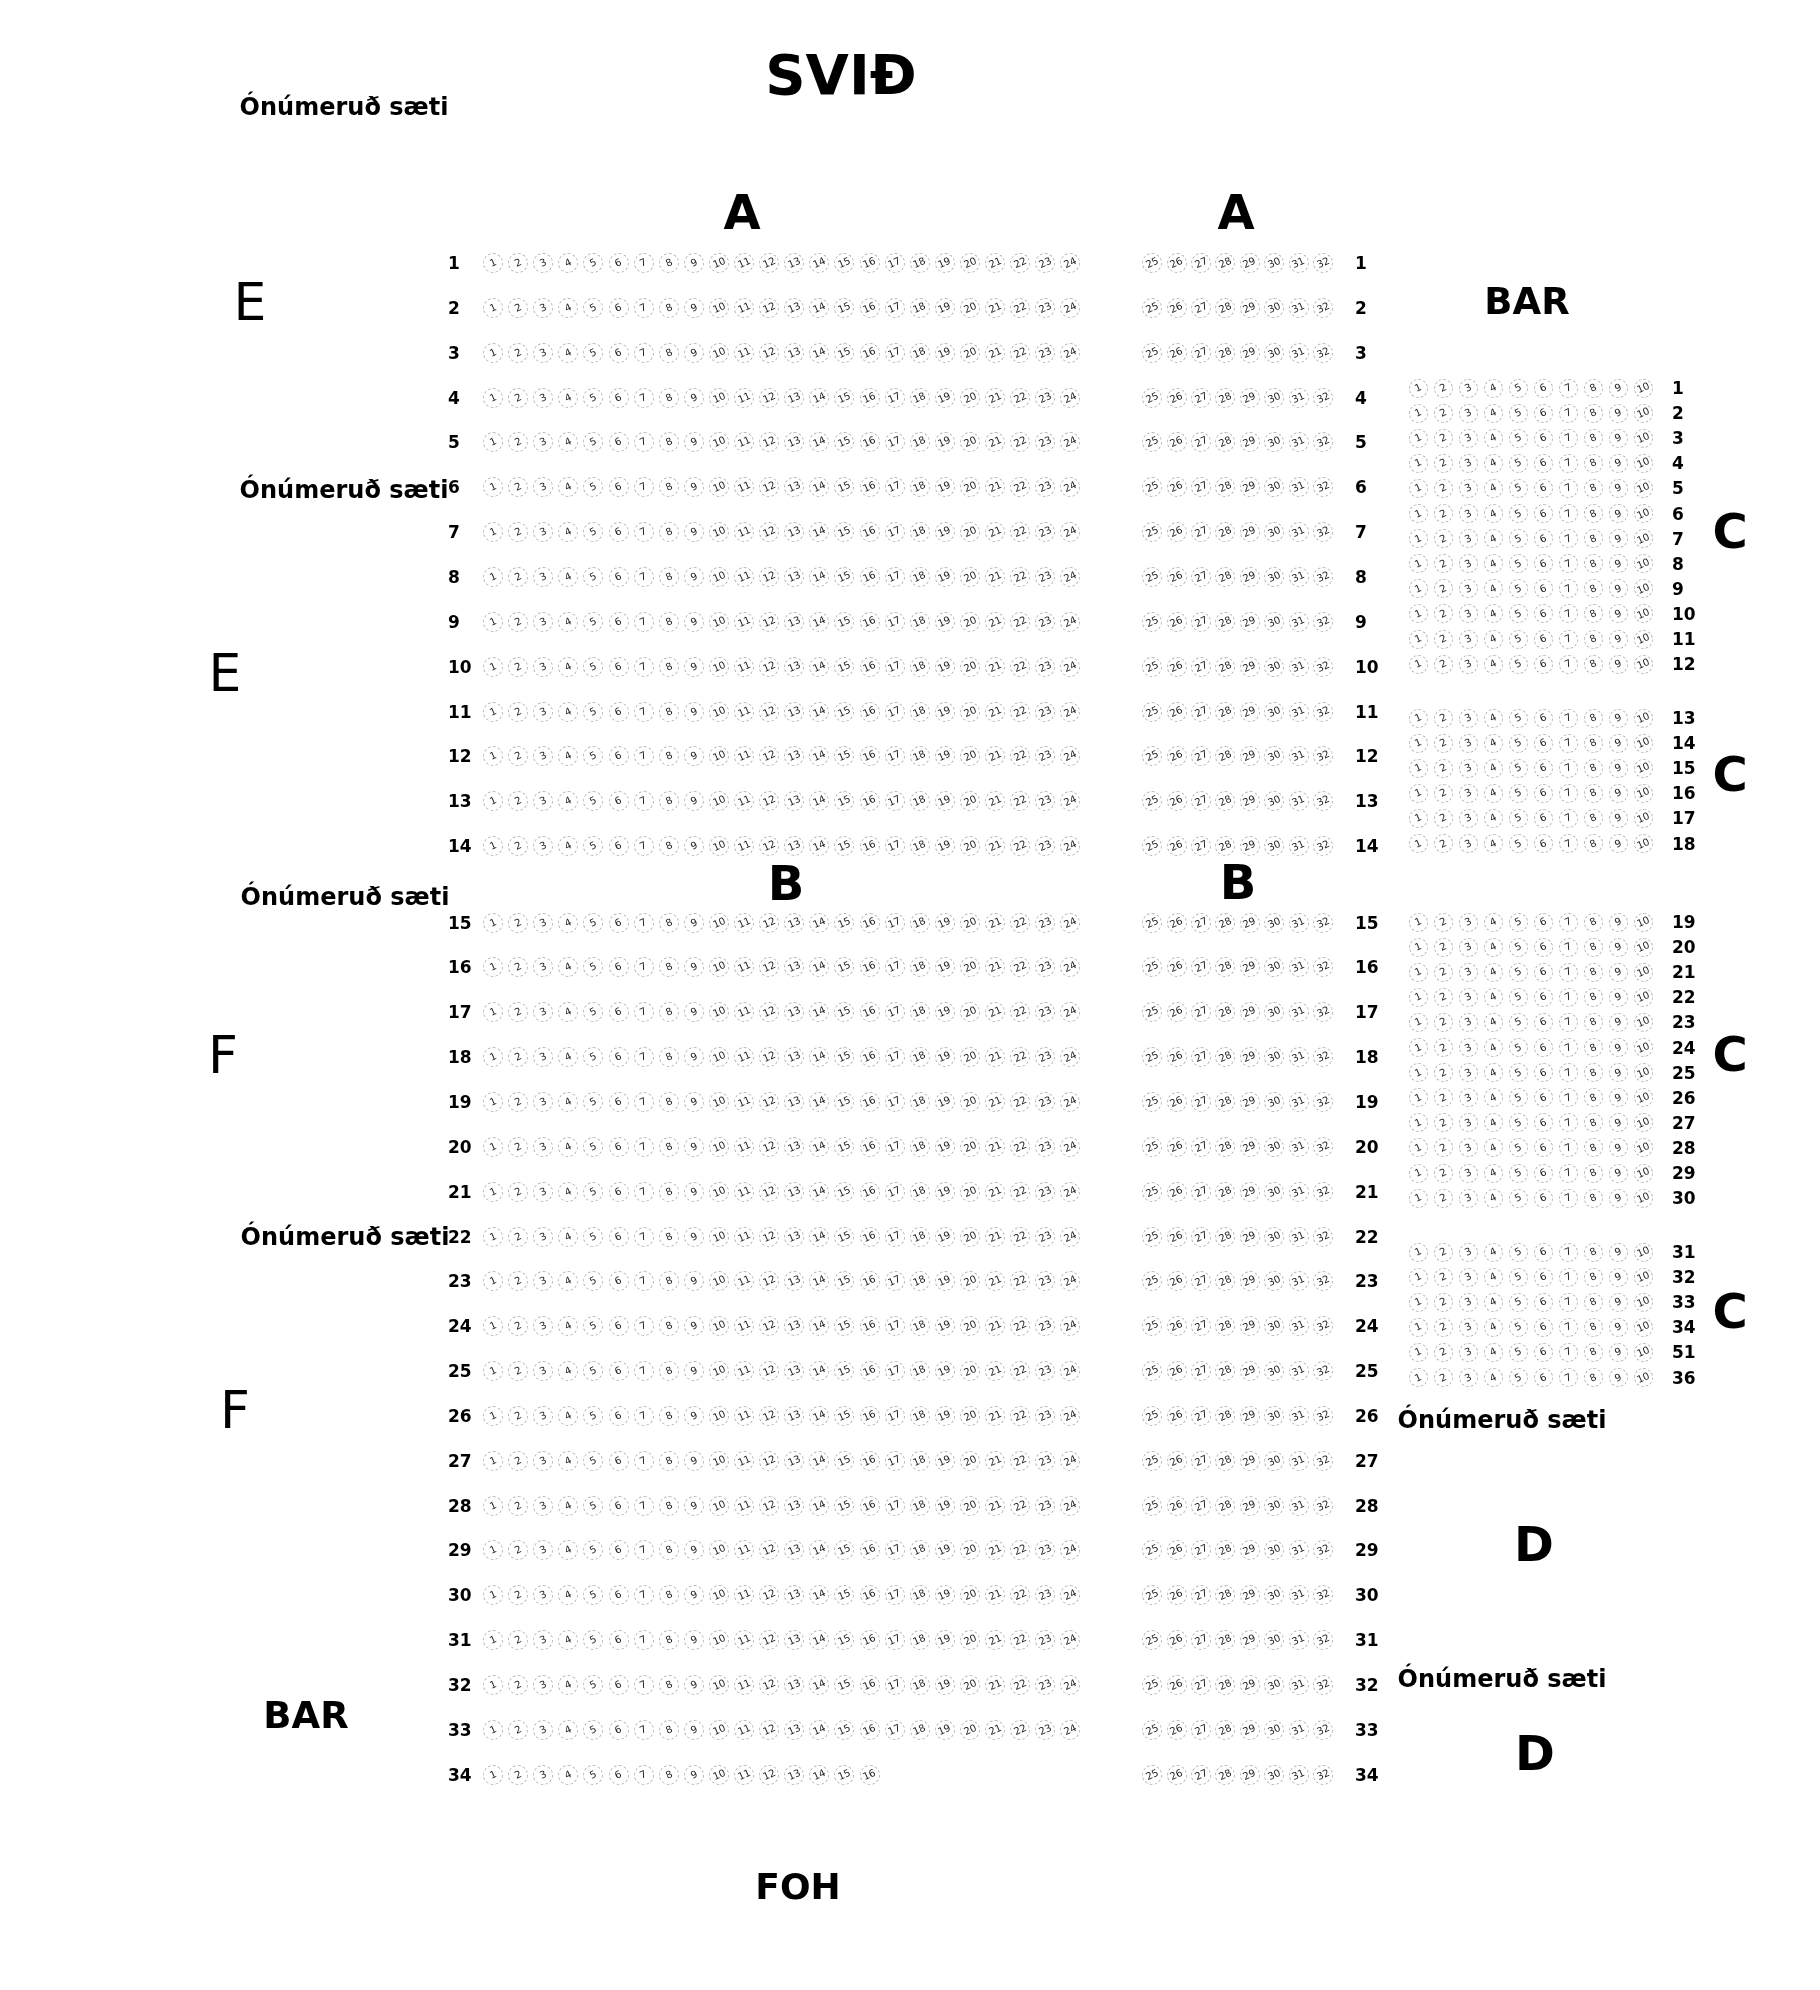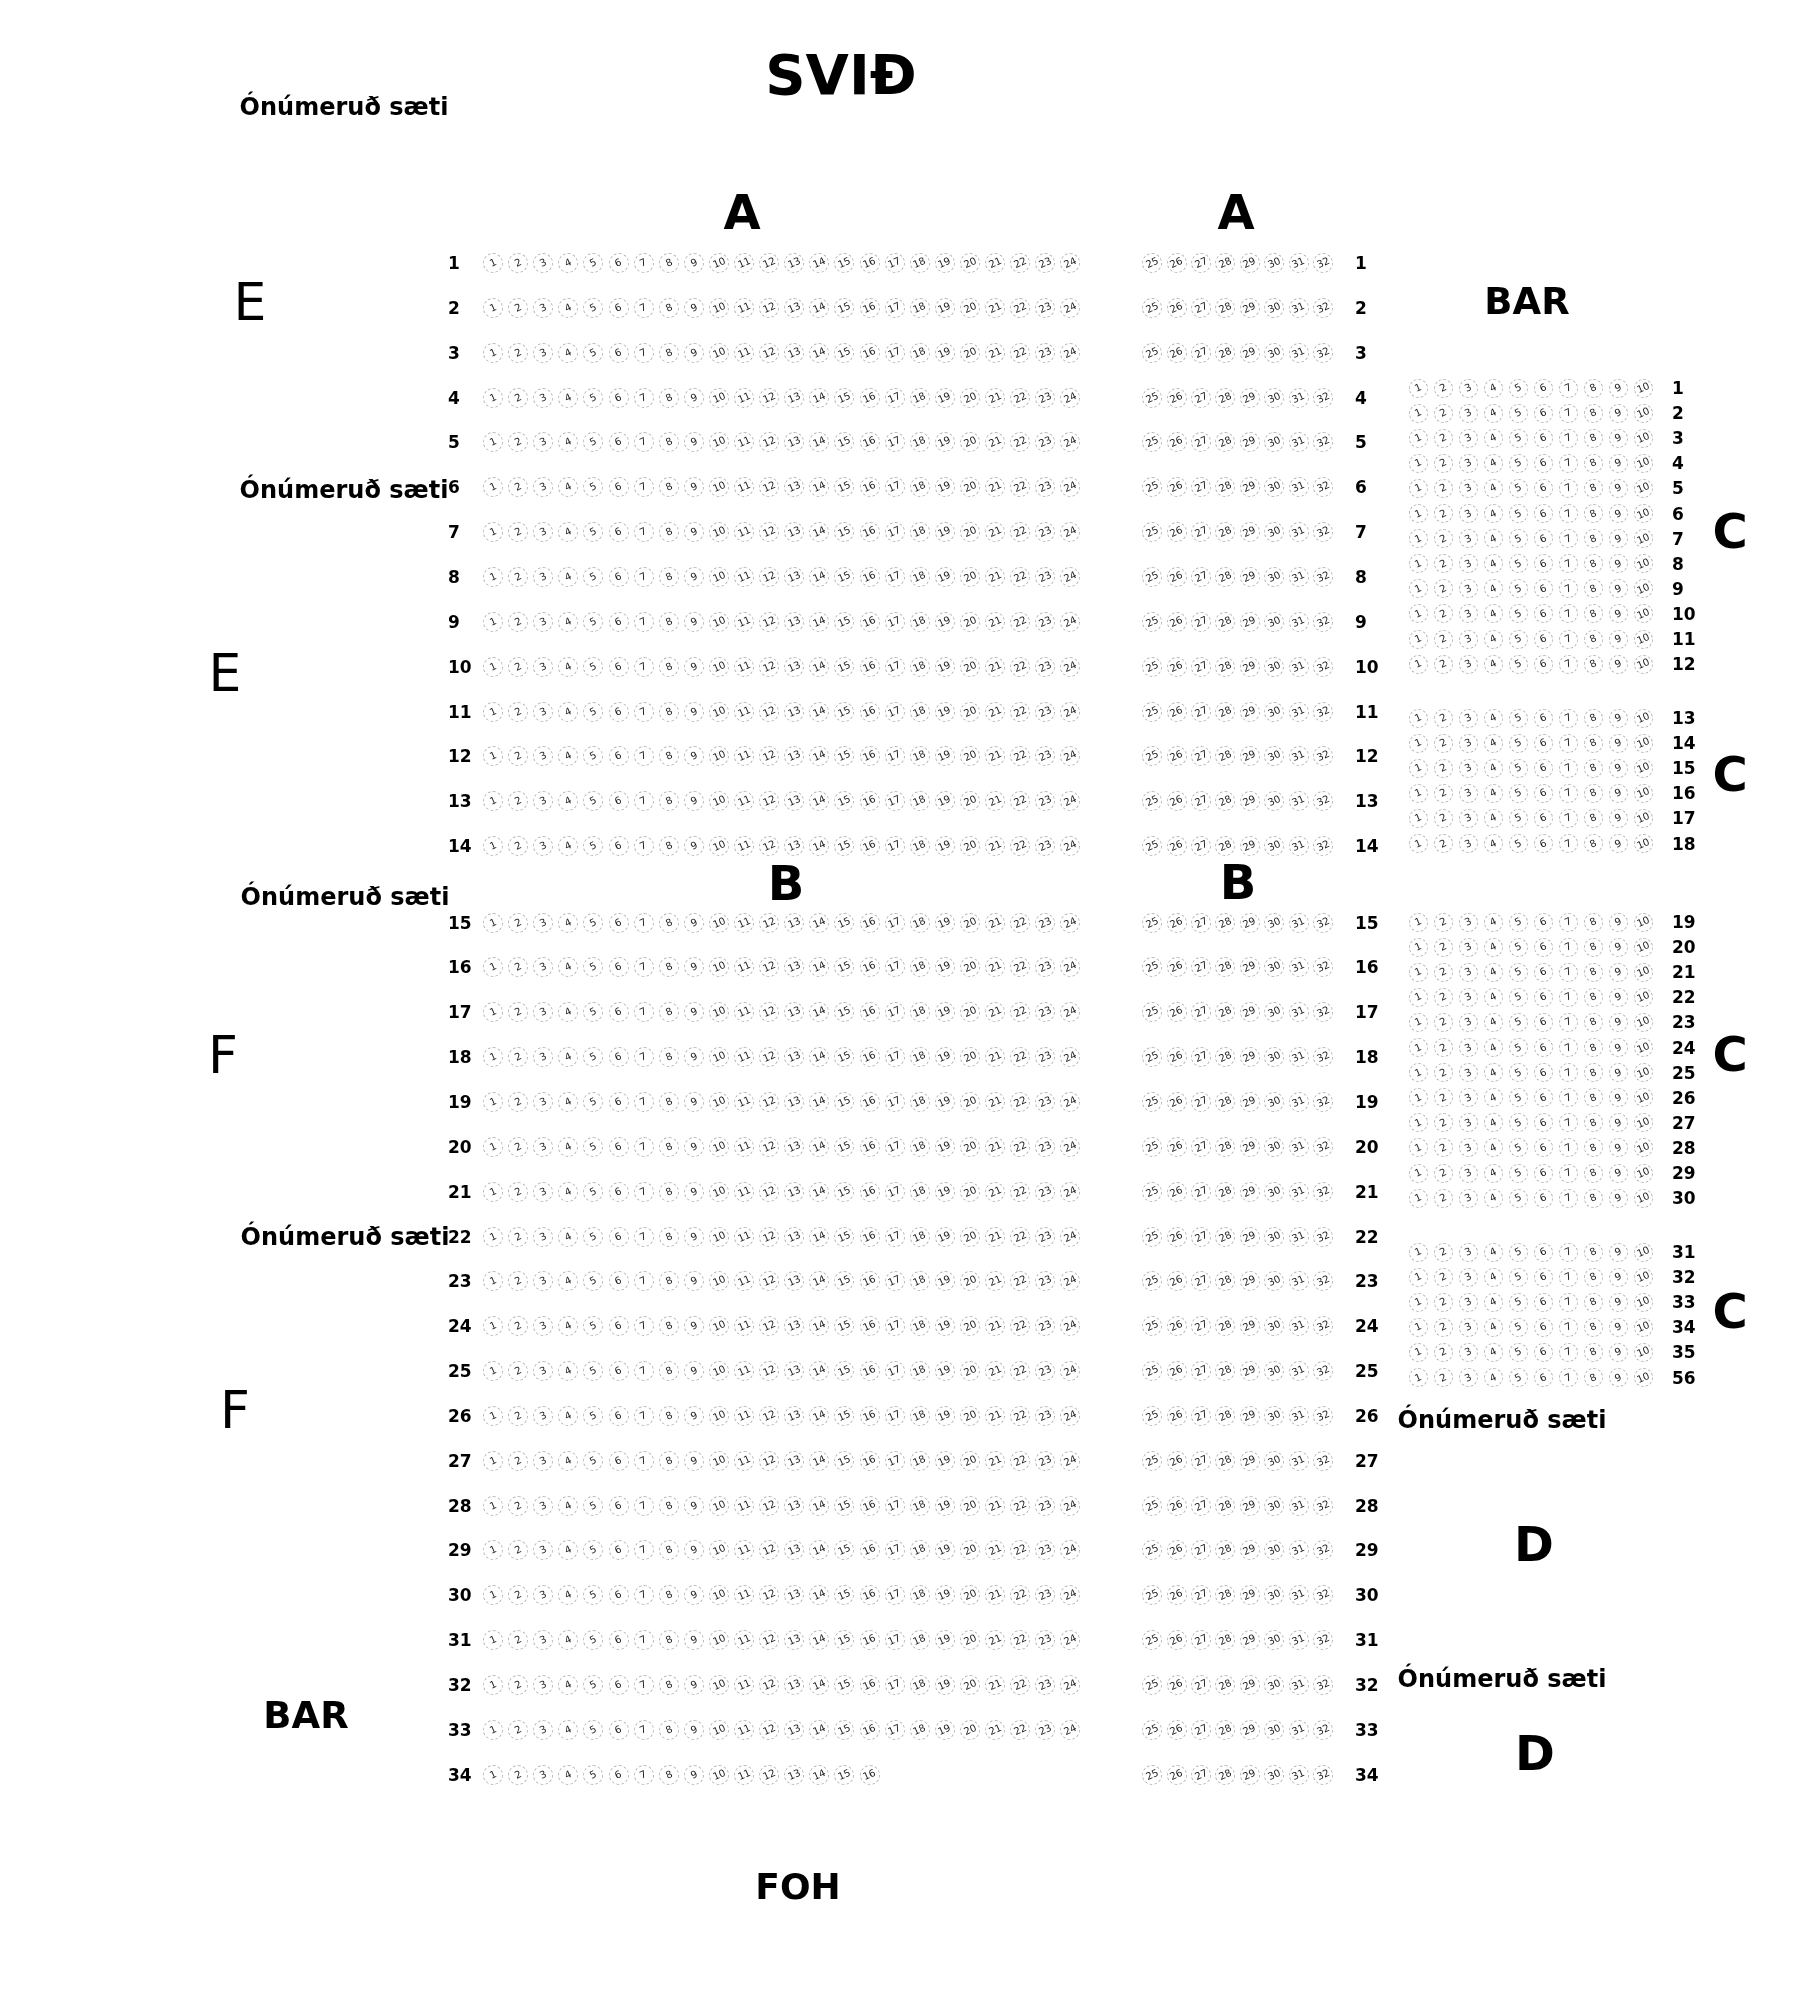--- a/index.html
+++ b/index.html
@@ -4476,21 +4476,21 @@
       </div>
       <div class="seat" style="left: 1583.5px; top: 1342.9px; width: 19px; height: 19px;">
         <span class="seat-num">8</span>
       </div>
       <div class="seat" style="left: 1608.5px; top: 1342.9px; width: 19px; height: 19px;">
         <span class="seat-num">9</span>
       </div>
       <div class="seat" style="left: 1633.5px; top: 1342.9px; width: 19px; height: 19px;">
         <span class="seat-num">10</span>
       </div>
-      <div class="row-num" style="left: 1672px; top: 1352.4px;">35</div>
+      <div class="row-num" style="left: 1672px; top: 1352.4px;">51</div>
       <div class="seat" style="left: 1408.5px; top: 1368px; width: 19px; height: 19px;">
         <span class="seat-num">1</span>
       </div>
       <div class="seat" style="left: 1433.5px; top: 1368px; width: 19px; height: 19px;">
         <span class="seat-num">2</span>
       </div>
       <div class="seat" style="left: 1458.5px; top: 1368px; width: 19px; height: 19px;">
         <span class="seat-num">3</span>
       </div>
       <div class="seat" style="left: 1483.5px; top: 1368px; width: 19px; height: 19px;">
@@ -4507,16 +4507,16 @@
       </div>
       <div class="seat" style="left: 1583.5px; top: 1368px; width: 19px; height: 19px;">
         <span class="seat-num">8</span>
       </div>
       <div class="seat" style="left: 1608.5px; top: 1368px; width: 19px; height: 19px;">
         <span class="seat-num">9</span>
       </div>
       <div class="seat" style="left: 1633.5px; top: 1368px; width: 19px; height: 19px;">
         <span class="seat-num">10</span>
       </div>
-      <div class="row-num" style="left: 1672px; top: 1377.5px;">56</div>
+      <div class="row-num" style="left: 1672px; top: 1377.5px;">36</div>
     </div>
 
 </div>
 
 </body></html>

